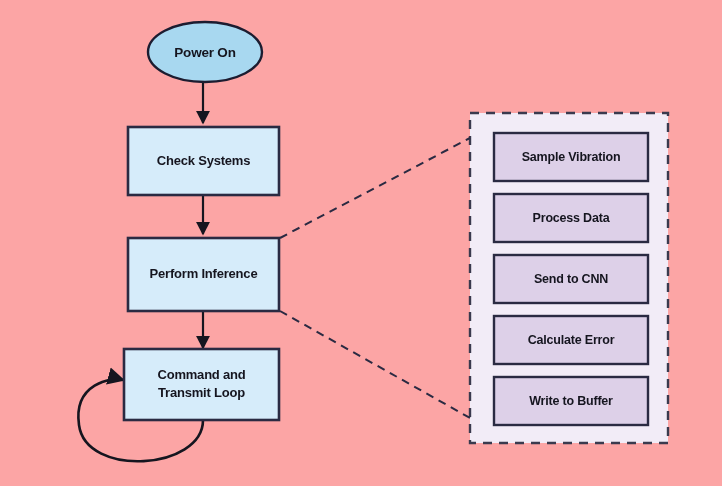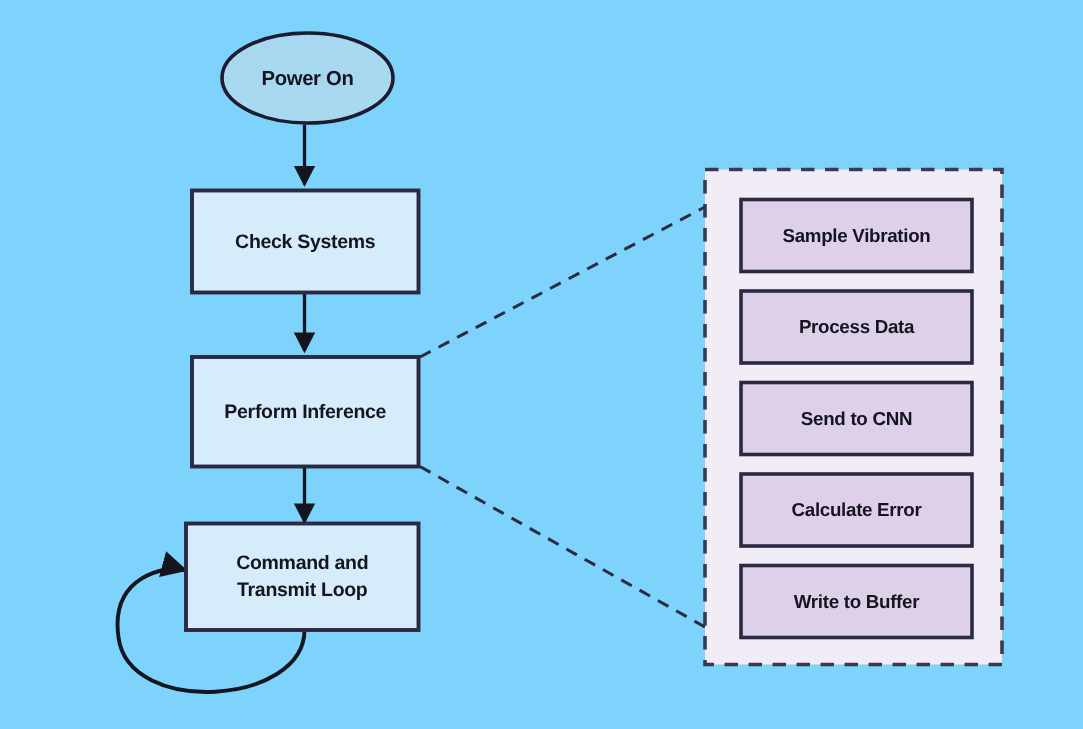--- a/index.html
+++ b/index.html
@@ -1,18 +1,18 @@
 <!DOCTYPE html>
 <html><head>
 <meta charset="utf-8">
 <style>
   html,body{margin:0;padding:0;background:#ffffff;}
   body{width:722px;height:486px;overflow:hidden;
        font-family:"Liberation Sans",sans-serif;}
-  #stage{position:relative;width:722px;height:486px;background:#7dd3fc;}
+  #stage{position:relative;width:722px;height:486px;background:#fca5a5;}
   svg#canvas{position:absolute;left:0;top:0;width:722px;height:486px;}
 
   .node-label{
     font-family:"Liberation Sans",sans-serif;
     font-weight:bold;
     fill:#15151f;
     text-anchor:middle;
     dominant-baseline:middle;
     letter-spacing:-0.2px;
   }

